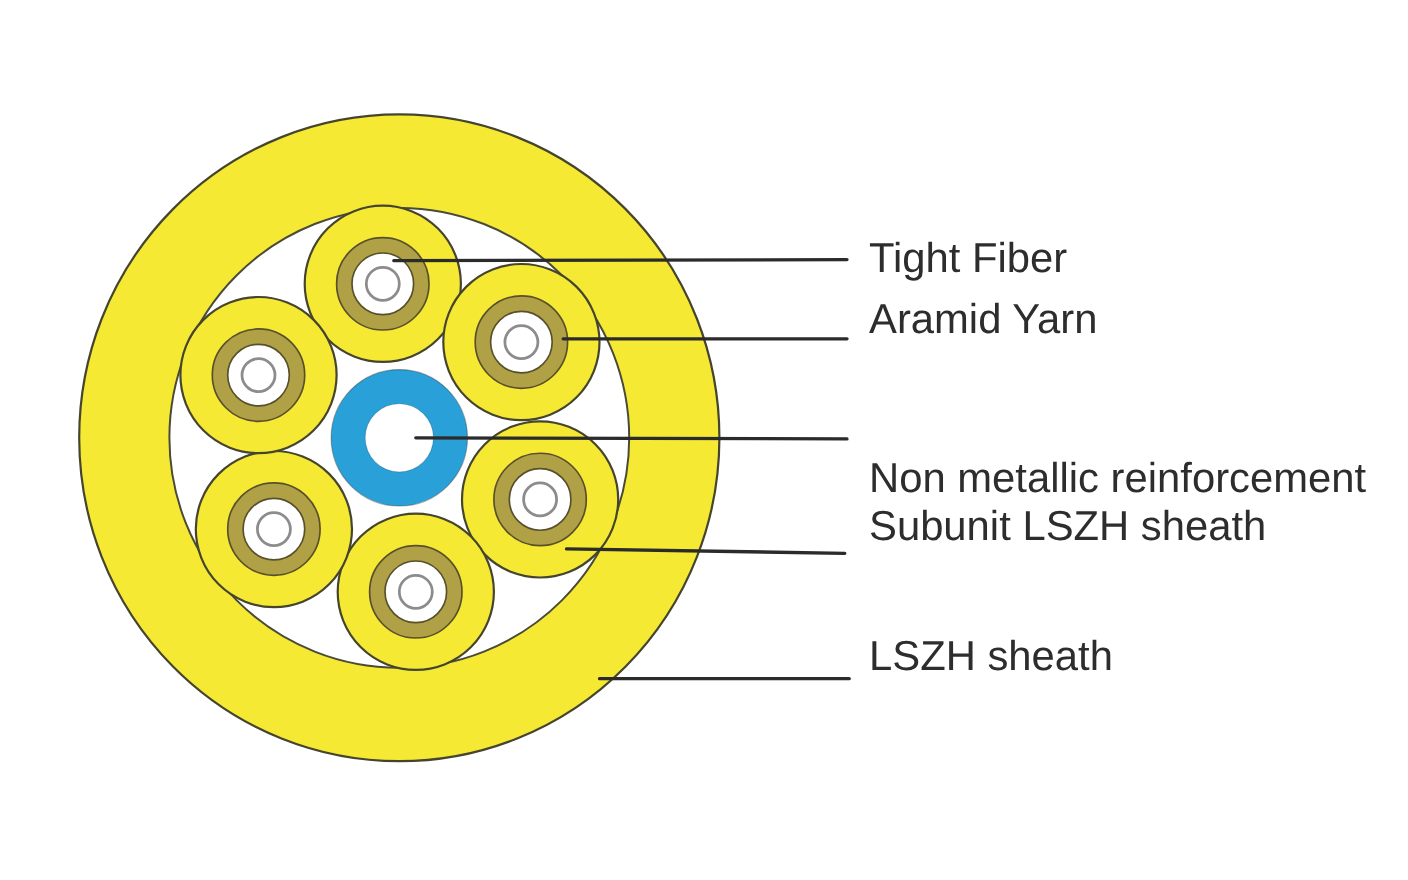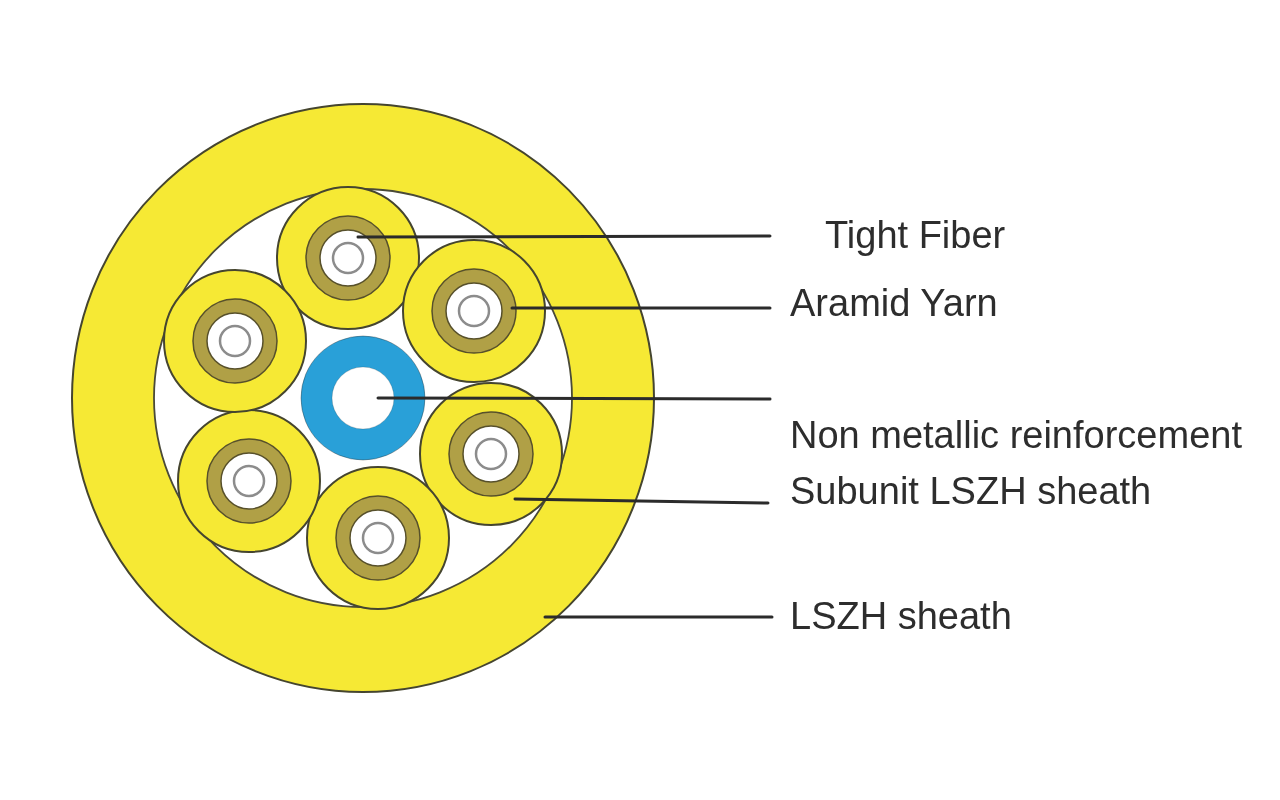--- a/index.html
+++ b/index.html
@@ -33,25 +33,25 @@
   .diagram-label{
     position:absolute;
     left:790px;
     transform:translateY(-50%);
     font-size:38px;
     line-height:1.1;
     color:var(--text);
     white-space:nowrap;
     letter-spacing:0px;
   }
-  .lbl-1{top:236px;margin-left:35px;}
-  .lbl-2{top:304px;text-align:center;}
+  .lbl-1{top:236px;}
+  .lbl-2{top:292px;text-align:center;}
   .lbl-3{top:400px;margin-top:36px;}
-  .lbl-4{top:492px;}
-  .lbl-5{top:617px;}
+  .lbl-4{top:480px;}
+  .lbl-5{top:598px;}
 </style>
 </head>
 <body>
 
 <div class="canvas">
 
   <svg width="1280" height="800" viewBox="0 0 1280 800">
 
     <ellipse class="outer-sheath" cx="363" cy="398" rx="291" ry="294"></ellipse>
 

